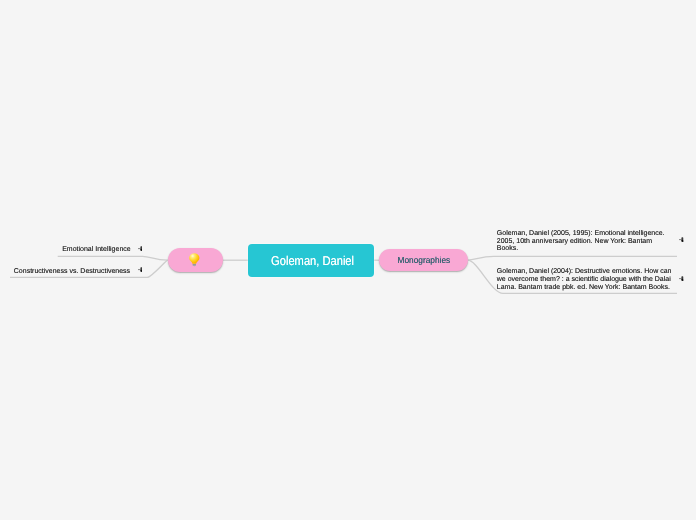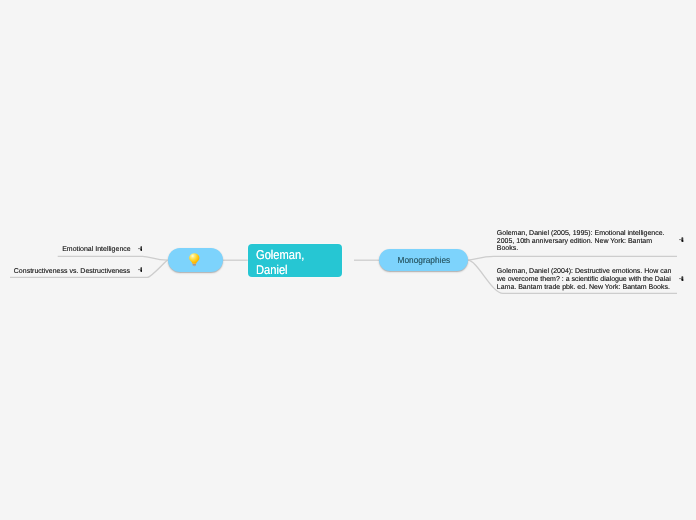--- a/index.html
+++ b/index.html
@@ -6,28 +6,28 @@
   html,body{margin:0;padding:0;}
   body{width:696px;height:520px;background:#f5f5f5;overflow:hidden;
        font-family:"Liberation Sans",sans-serif;
        -webkit-font-smoothing:antialiased;text-rendering:geometricPrecision;}
   #canvas{position:relative;width:696px;height:520px;background:#f5f5f5;}
   svg.links{position:absolute;left:0;top:0;width:696px;height:520px;pointer-events:none;}
 
   .node{position:absolute;box-sizing:border-box;}
 
   
-  .central{left:248px;top:244px;width:94px;height:33px;background:#26c6d3;
-           border-radius:4px;display:flex;align-items:flex-end;justify-content:center;
+  .central{left:248px;top:244px;width:126px;height:33px;background:#26c6d3;
+           border-radius:4px;display:flex;align-items:center;justify-content:center;
            color:#ffffff;font-size:12.8px;
            box-shadow:0 0 2px rgba(255,255,255,.9);}
   .central span{display:inline-block;transform:translate(1.9px,-0.2px) scaleX(0.87);text-shadow:0 0 .45px rgba(255,255,255,.85);filter:opacity(1);}
 
   
-  .pill{background:#7dd3fc;border-radius:20px;display:flex;align-items:center;
+  .pill{background:#f9a8d4;border-radius:20px;display:flex;align-items:center;
         justify-content:center;
         box-shadow:0 1px 1.5px rgba(80,80,80,.45);}
   .bulb{left:168px;top:248px;width:55px;height:24px;}
   .mono{left:379px;top:249px;width:89px;height:22px;color:#2d5f6e;font-size:8.8px;}
   .mono span{display:inline-block;filter:opacity(1);transform:scaleX(.945) translateY(-.2px);text-shadow:0 0 .35px rgba(45,95,110,.75);}
 
   
   .leaf{position:absolute;white-space:nowrap;font-size:7px;color:#363636;
         line-height:7.85px;filter:opacity(1);text-shadow:0 0 .3px rgba(45,45,45,.8);}
 

